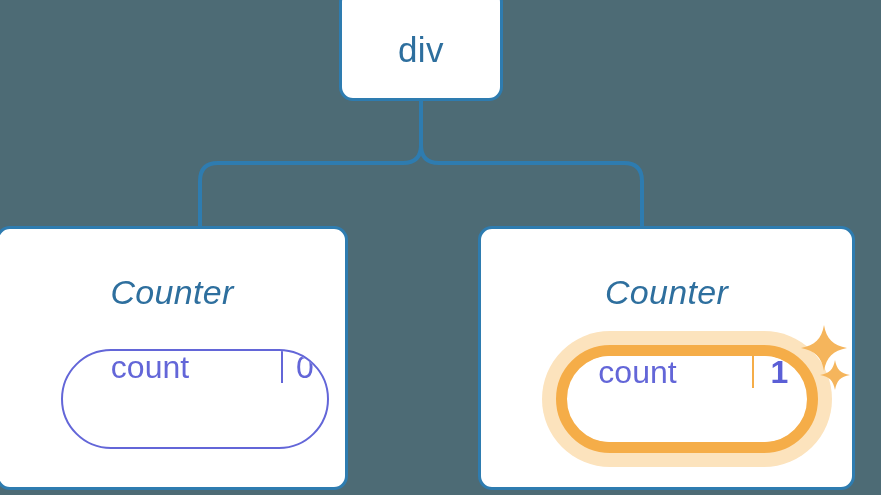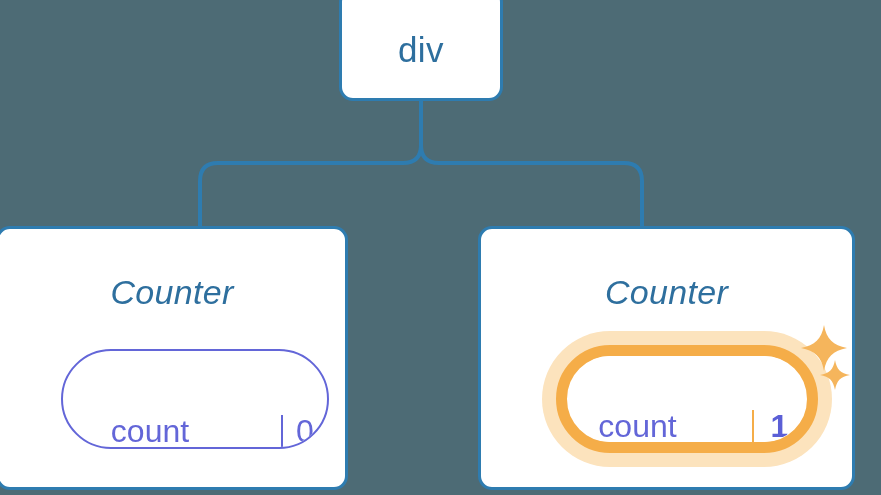--- a/index.html
+++ b/index.html
@@ -76,21 +76,21 @@
     display: flex;
     align-items: center;
     justify-content: center;
   }
   #pill-wrap-left  { left: 0;   top: 348px; width: 348px; height: 102px; }
   #pill-wrap-right { left: 478px; top: 331px; width: 377px; height: 136px; }
 
   .pill {
     box-sizing: border-box;
     display: flex;
-    align-items: flex-end;
+    align-items: flex-start;
     background: #ffffff;
     border: 2px solid #6366d8;
     border-radius: 999px;
     overflow: hidden;
     gap: 44px;
   }
   #pill-left {
     width: 268px;
     height: 100px;
     margin-left: 42px;

